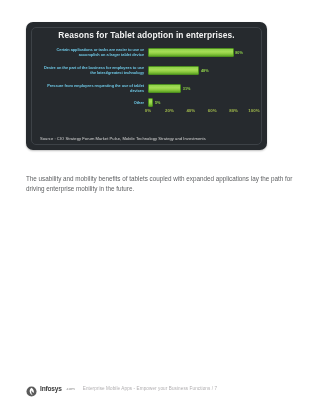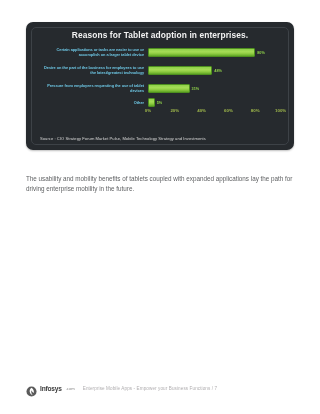--- a/index.html
+++ b/index.html
@@ -13,21 +13,21 @@
     font-family: "Liberation Sans", sans-serif;
     overflow: hidden;
     position: relative;
   }
 
   
   .panel {
     position: absolute;
     left: 26px;
     top: 22px;
-    width: 268px;
+    width: 241px;
     height: 128px;
     background: #262a2e;
     border-radius: 7px;
     box-shadow: 0 1px 2px rgba(0,0,0,0.25);
     overflow: hidden;
   }
   .panel-inner {
     position: absolute;
     left: 5px;
     top: 5px;

